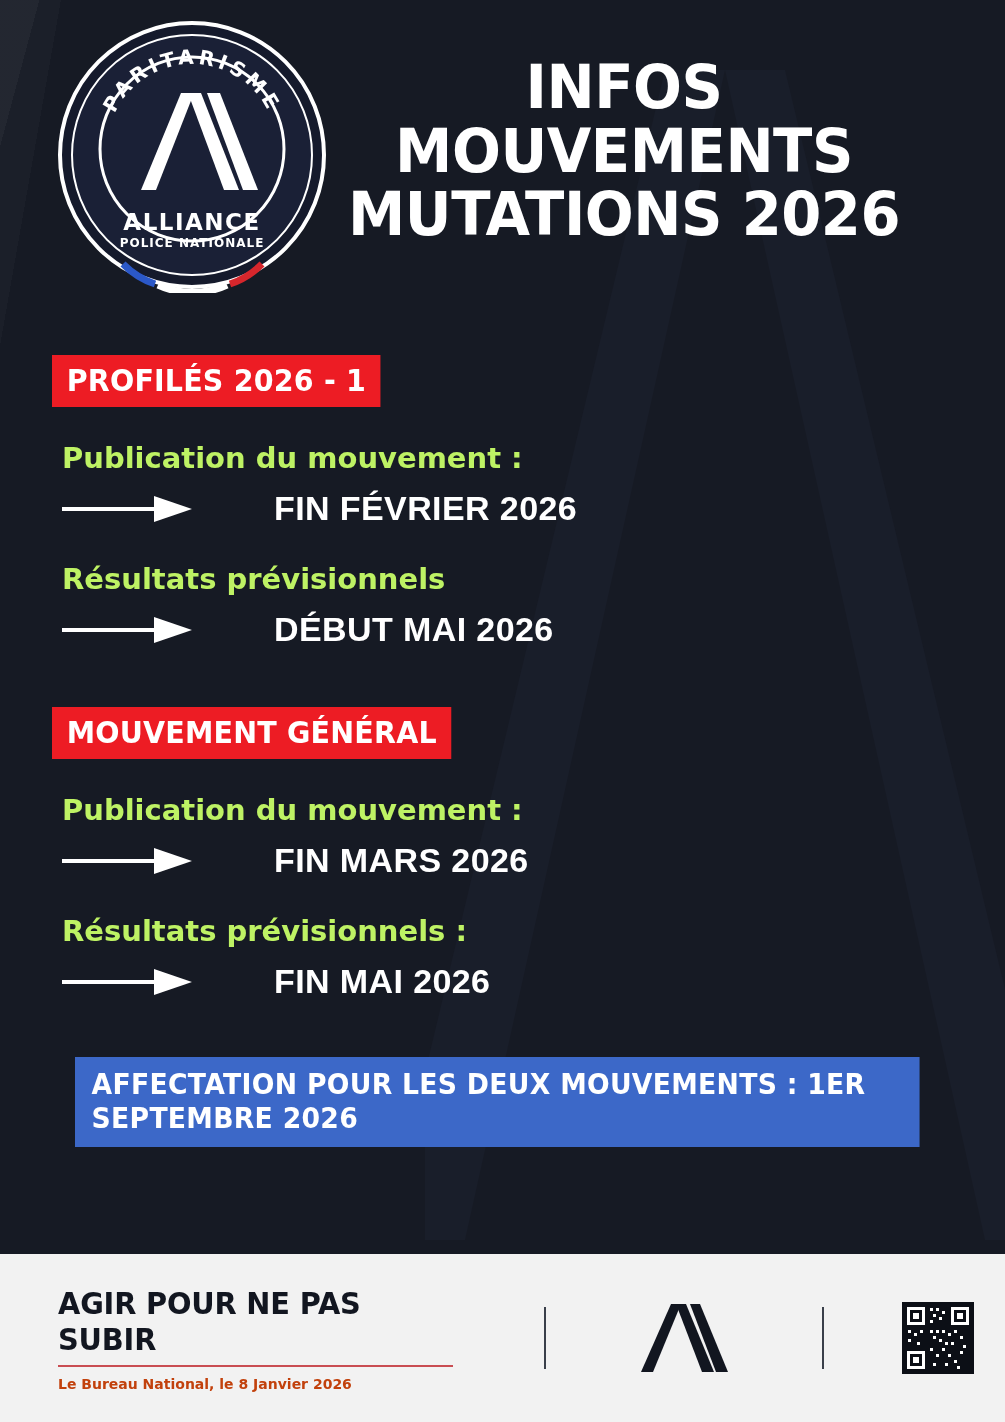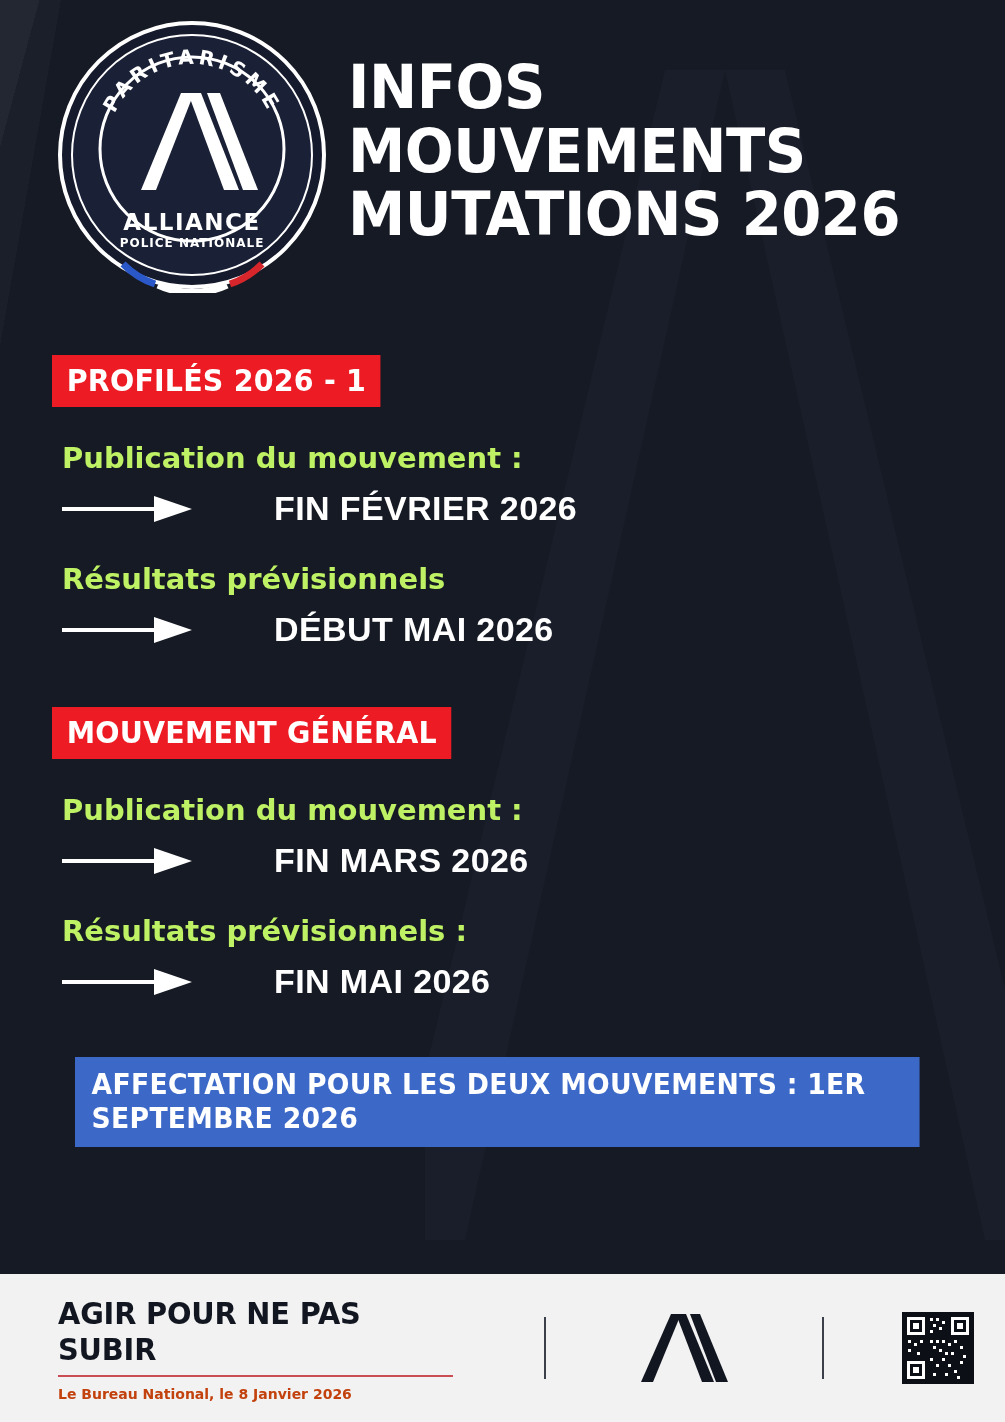--- a/index.html
+++ b/index.html
@@ -43,20 +43,21 @@
   .logo {
     width: 275px; height: 275px;
     flex: 0 0 275px;
     position: relative;
   }
   .logo svg { width: 100%; height: 100%; display: block; }
 
   .title-block {
     margin-top: 38px;
     margin-left: 18px;
+    text-align: center;
   }
   .title-line {
     color: #ffffff;
     font-family: "DejaVu Sans", sans-serif;
     font-weight: 700;
     font-size: 60px;
     line-height: 1.06;
     letter-spacing: -0.5px;
     text-transform: uppercase;
     transform: scaleX(0.96);
@@ -116,21 +117,21 @@
     letter-spacing: 0.4px;
     margin-left: 82px;
     white-space: nowrap;
   }
   .gap-big { height: 58px; }
 
   
   .footer {
     position: absolute;
     left: 0; bottom: 0;
-    width: 1005px; height: 148px;
+    width: 1005px; height: 168px;
     background: #f2f2f2;
     display: flex;
     align-items: center;
     z-index: 5;
   }
   .slogan-wrap { margin-left: 58px; width: 400px; }
   .slogan {
     color: #121620;
     font-family: "DejaVu Sans", sans-serif;
     font-weight: 700;

